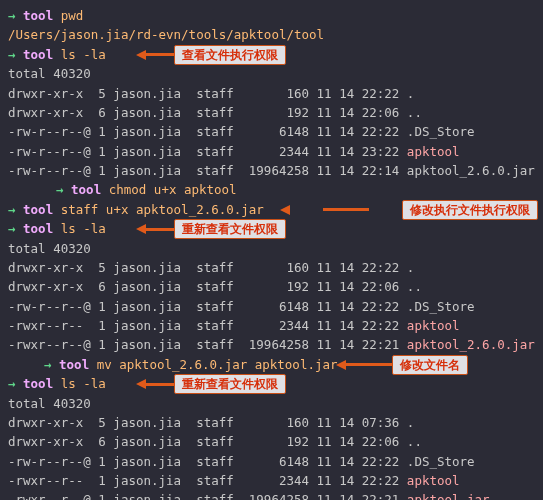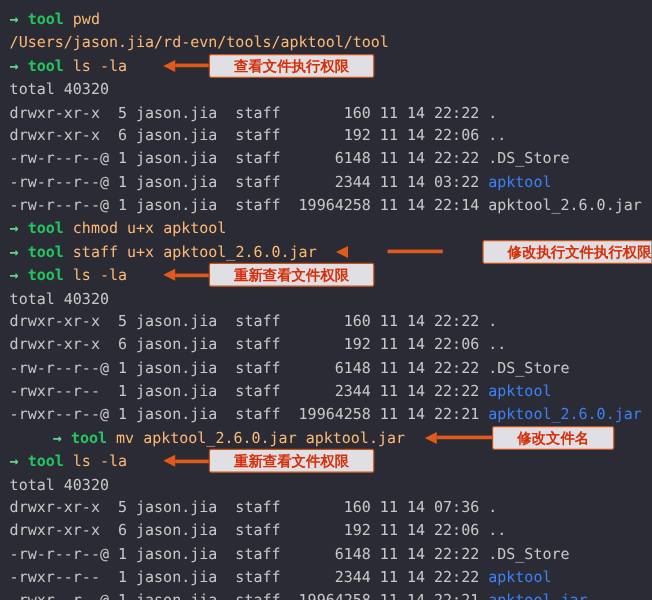--- a/index.html
+++ b/index.html
@@ -9,24 +9,24 @@
     font-size: 12.5px;
     line-height: 1.55;
     color: #c8c8c8;
     padding: 6px 8px;
     width: 543px;
     white-space: nowrap;
     overflow: hidden;
   }
   .line { position: relative; }
   .arrow { color: #5fd68a; font-weight: bold; }
-  .prompt { color: #22c55e; font-weight: bold; }
+  .prompt { color: #f0abfc; font-weight: bold; }
   .cmd { color: #fdba74; }
   .path { color: #fdba74; }
-  .highlight { color: #3b82f6; }
+  .highlight { color: #fca5a5; }
   .callout {
     position: absolute;
     display: inline-flex;
     align-items: center;
     pointer-events: none;
   }
   .co-arrow-l {
     width: 0; height: 0;
     border-top: 5px solid transparent;
     border-bottom: 5px solid transparent;
@@ -36,21 +36,21 @@
     width: 28px; height: 3px; background: #e05a1a;
   }
   .co-tail-long { width: 46px; }
   .co-label {
     background: #e0e0e4;
     border: 1px solid #c94f16;
     color: #d62f0a;
     font-weight: bold;
     font-family: "PingFang SC","Microsoft YaHei",sans-serif;
     font-size: 12px;
-    padding: 0 20px;
+    padding: 0 7px;
     border-radius: 2px;
     line-height: 18px;
   }
   pre.ls { color:#c8c8c8; }
 </style>
 </head>
 <body>
 
 <div class="line">
   <span class="arrow">→</span>
@@ -66,24 +66,24 @@
   <span class="callout" style="left:128px; top:0;">
     <span class="co-arrow-l"></span>
       <span class="co-tail"></span>
     <span class="co-label">查看文件执行权限</span>
   </span>
 </div>
 <div class="line">total 40320</div>
 <pre class="ls line">drwxr-xr-x  5 jason.jia  staff       160 11 14 22:22 .</pre>
 <pre class="ls line">drwxr-xr-x  6 jason.jia  staff       192 11 14 22:06 ..</pre>
 <pre class="ls line">-rw-r--r--@ 1 jason.jia  staff      6148 11 14 22:22 .DS_Store</pre>
-<pre class="ls line"><span>-rw-r--r--@ 1 jason.jia  staff      2344 11 14 03:22 </span><span class="highlight">apktool</span></pre>
+<pre class="ls line"><span>-rw-r--r--@ 1 jason.jia  staff      2344 11 14 23:22 </span><span class="highlight">apktool</span></pre>
 <pre class="ls line">-rw-r--r--@ 1 jason.jia  staff  19964258 11 14 22:14 apktool_2.6.0.jar</pre>
 
-<div class="line" style="position:relative;">
+<div class="line" style="position:relative;margin-left:48px;">
   <span class="arrow">→</span>
   <span class="prompt">tool</span>
   <span class="cmd">chmod u+x apktool</span>
 </div>
 
 <div class="line" style="position:relative;">
   <span class="arrow">→</span>
   <span class="prompt">tool</span>
   <span class="cmd">staff u+x apktool_2.6.0.jar</span>
   <span class="callout" style="left:272px; top:0;gap:33px;">
@@ -107,21 +107,21 @@
 <pre class="ls line">drwxr-xr-x  5 jason.jia  staff       160 11 14 22:22 .</pre>
 <pre class="ls line">drwxr-xr-x  6 jason.jia  staff       192 11 14 22:06 ..</pre>
 <pre class="ls line">-rw-r--r--@ 1 jason.jia  staff      6148 11 14 22:22 .DS_Store</pre>
 <pre class="ls line"><span>-rwxr--r--  1 jason.jia  staff      2344 11 14 22:22 </span><span class="highlight">apktool</span></pre>
 <pre class="ls line"><span>-rwxr--r--@ 1 jason.jia  staff  19964258 11 14 22:21 </span><span class="highlight">apktool_2.6.0.jar</span></pre>
 
 <div class="line" style="position:relative;margin-left:36px;">
   <span class="arrow">→</span>
   <span class="prompt">tool</span>
   <span class="cmd">mv apktool_2.6.0.jar apktool.jar</span>
-  <span class="callout" style="left:310px; top:0;">
+  <span class="callout" style="left:292px; top:0;">
     <span class="co-arrow-l"></span>
       <span class="co-tail co-tail-long"></span>
     <span class="co-label">修改文件名</span>
   </span>
 </div>
 
 <div class="line" style="position:relative;">
   <span class="arrow">→</span>
   <span class="prompt">tool</span>
   <span class="cmd">ls -la</span>

